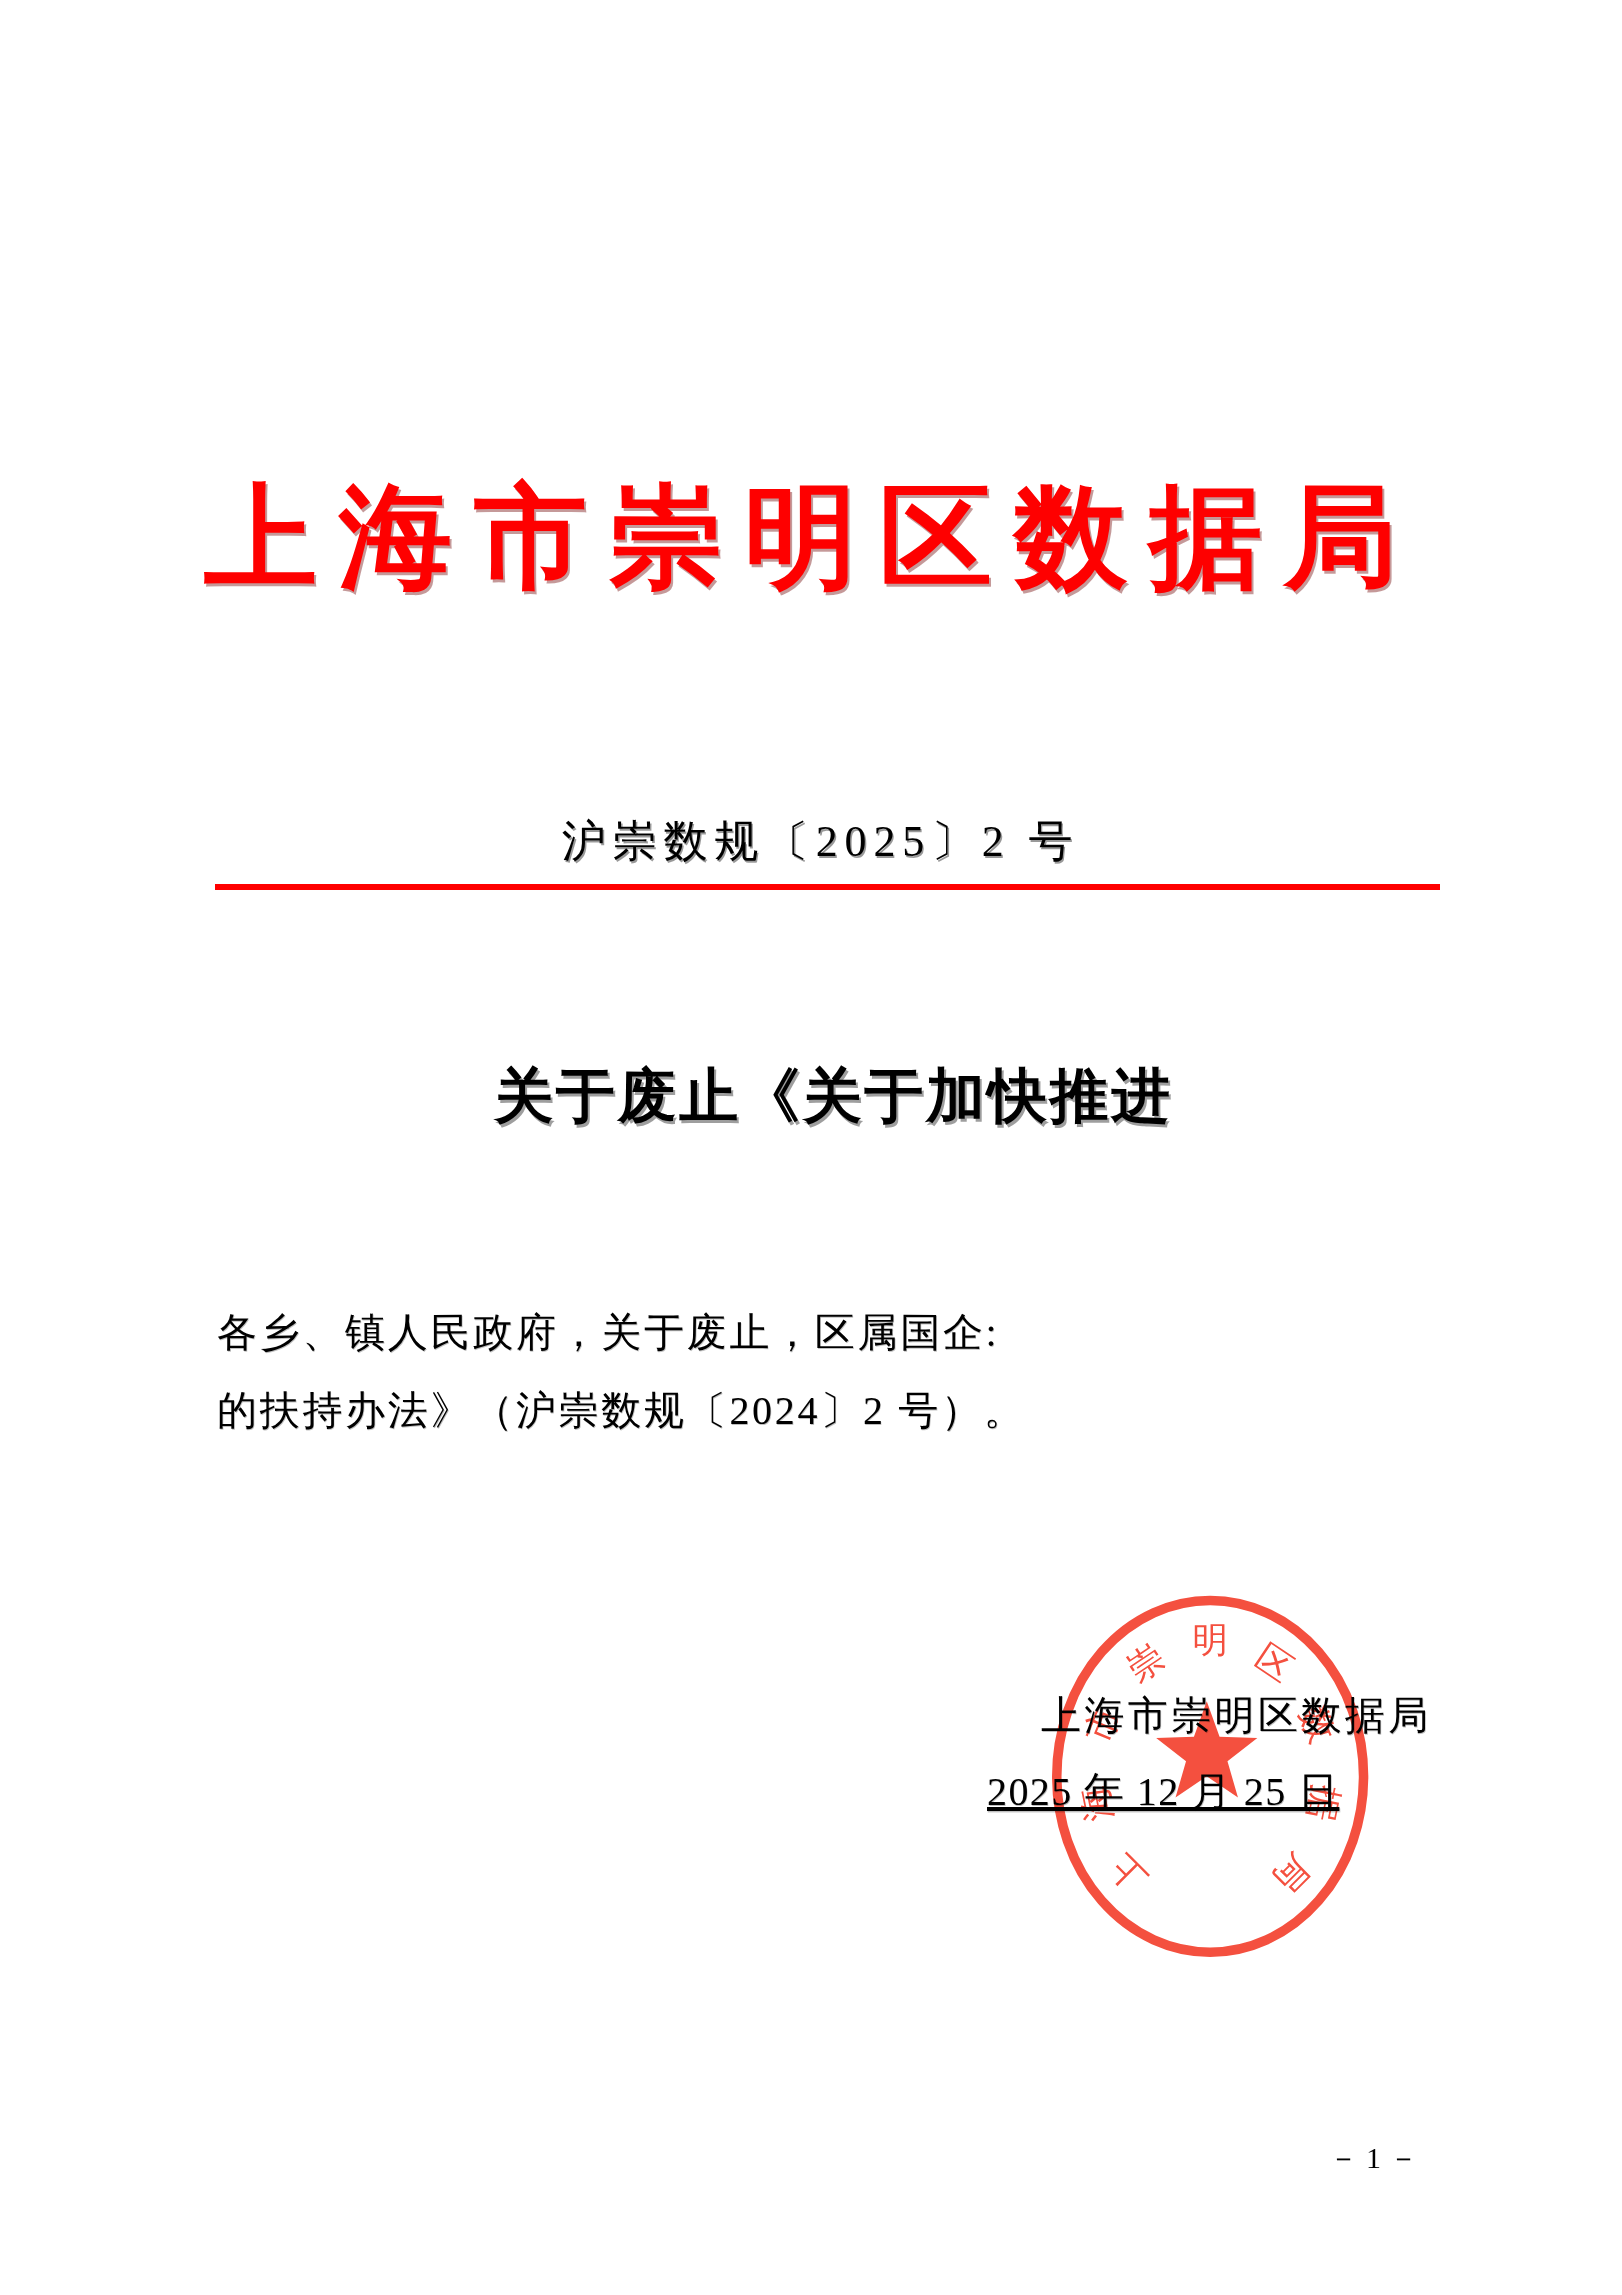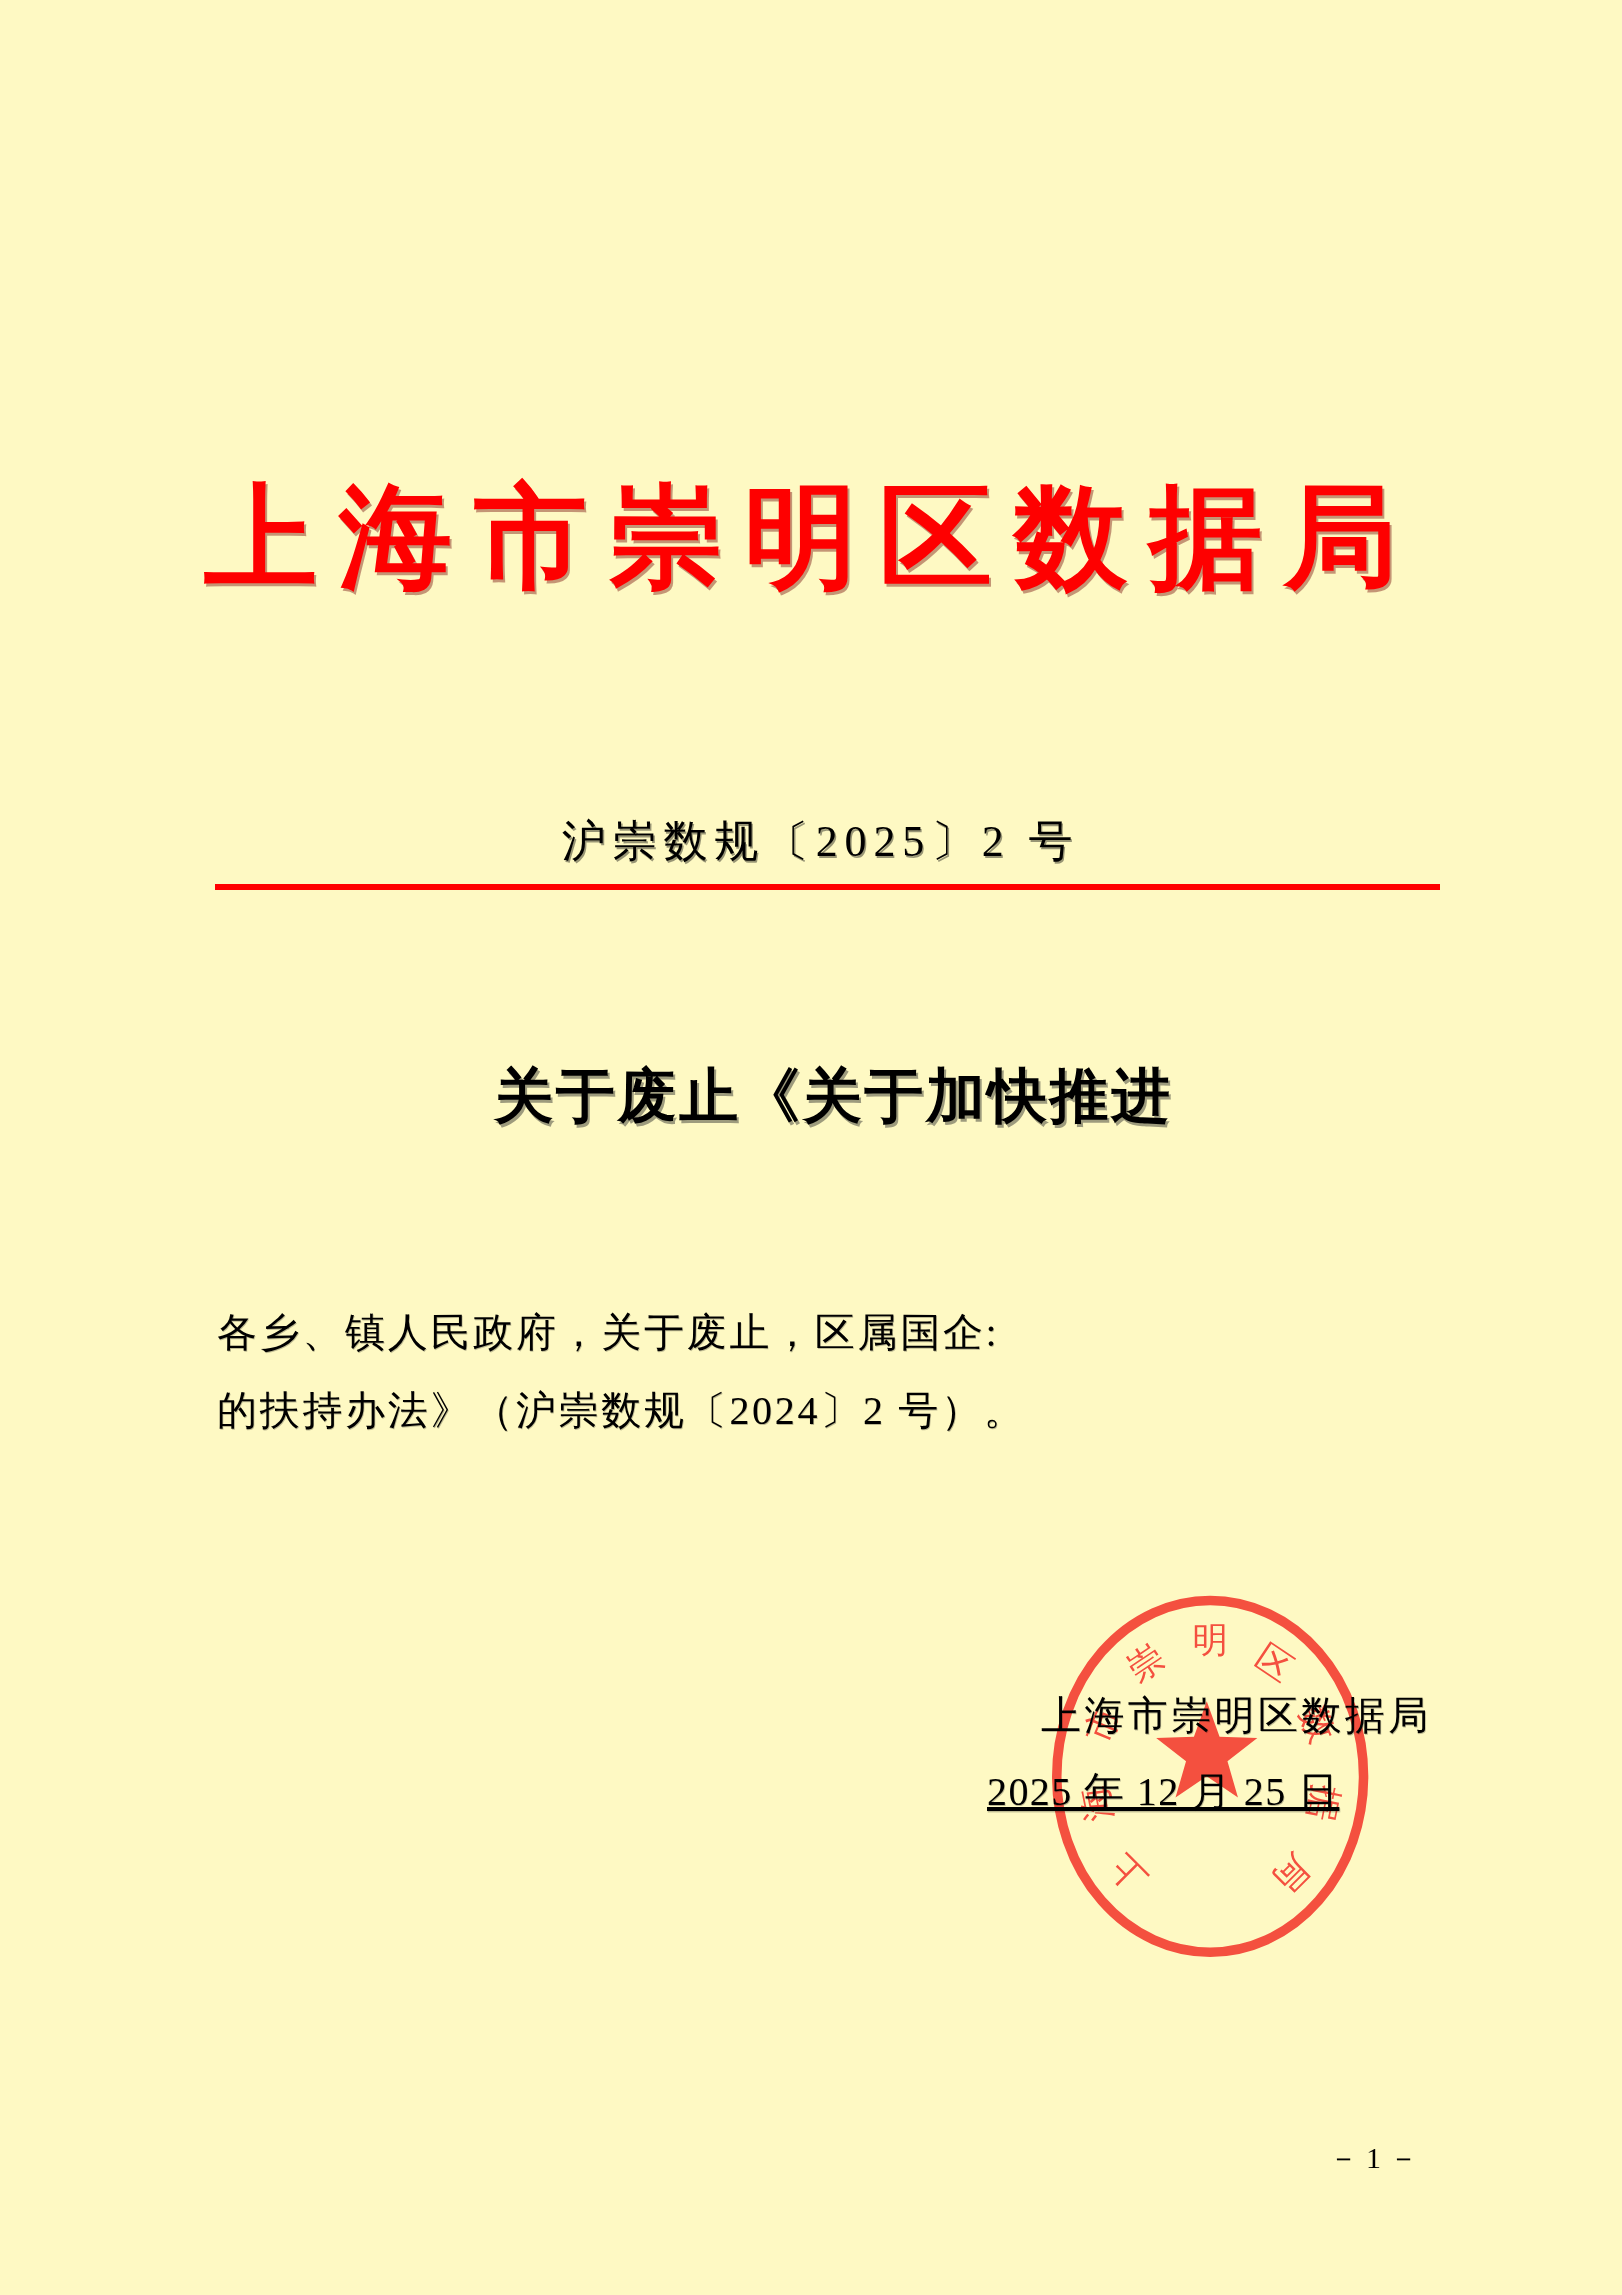--- a/index.html
+++ b/index.html
@@ -1,19 +1,19 @@
 <!DOCTYPE html>
 <html style="font-size:11px"><head>
 <meta charset="utf-8">
 <style>
   html,body{margin:0;padding:0;background:#888;}
   .page{
     position:relative;
     width:1623px;height:2295px;
-    background:#fef9c3;
+    background:#ffffff;
     font-family:"Liberation Serif","DejaVu Serif",serif;
     color:#000;
     overflow:hidden;
   }
   .issuer-title{
     position:absolute;top:470px;left:0;width:1623px;
     text-align:center;
     font-size:113px;line-height:136px;
     font-weight:bold;
     color:#fe0000;

